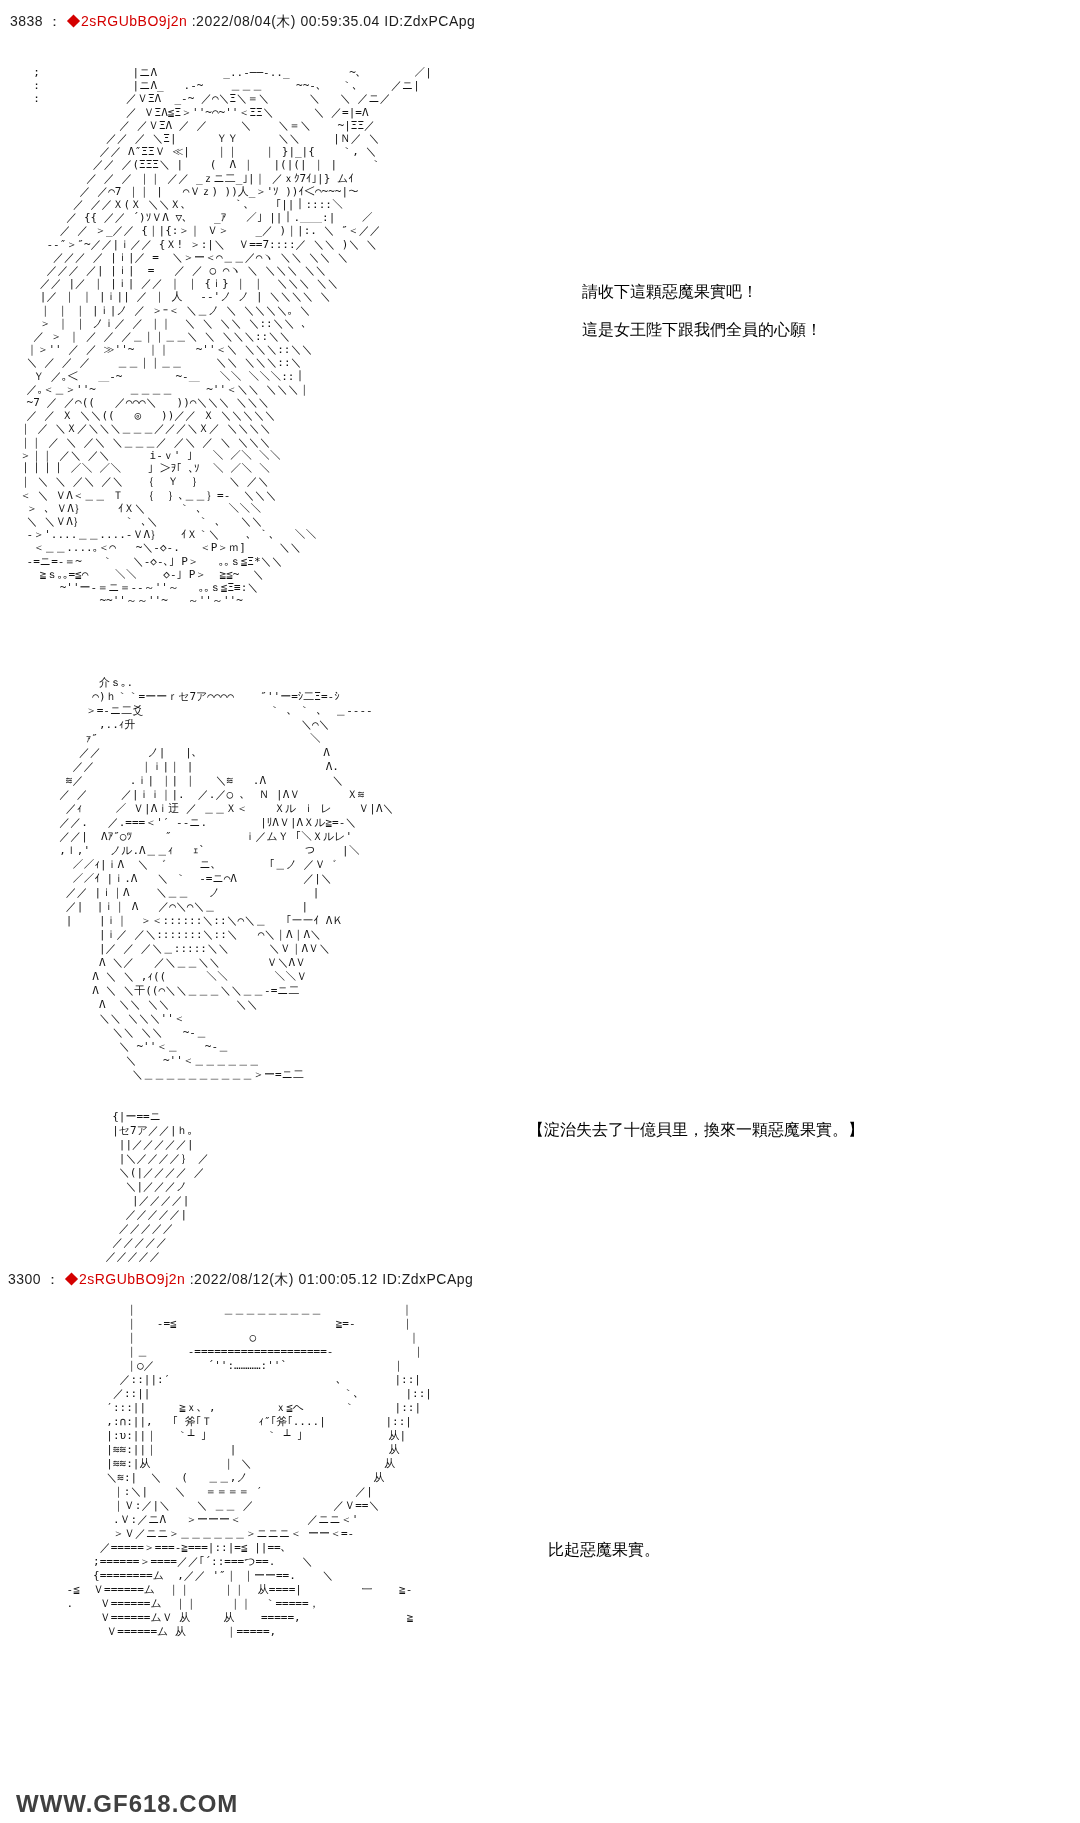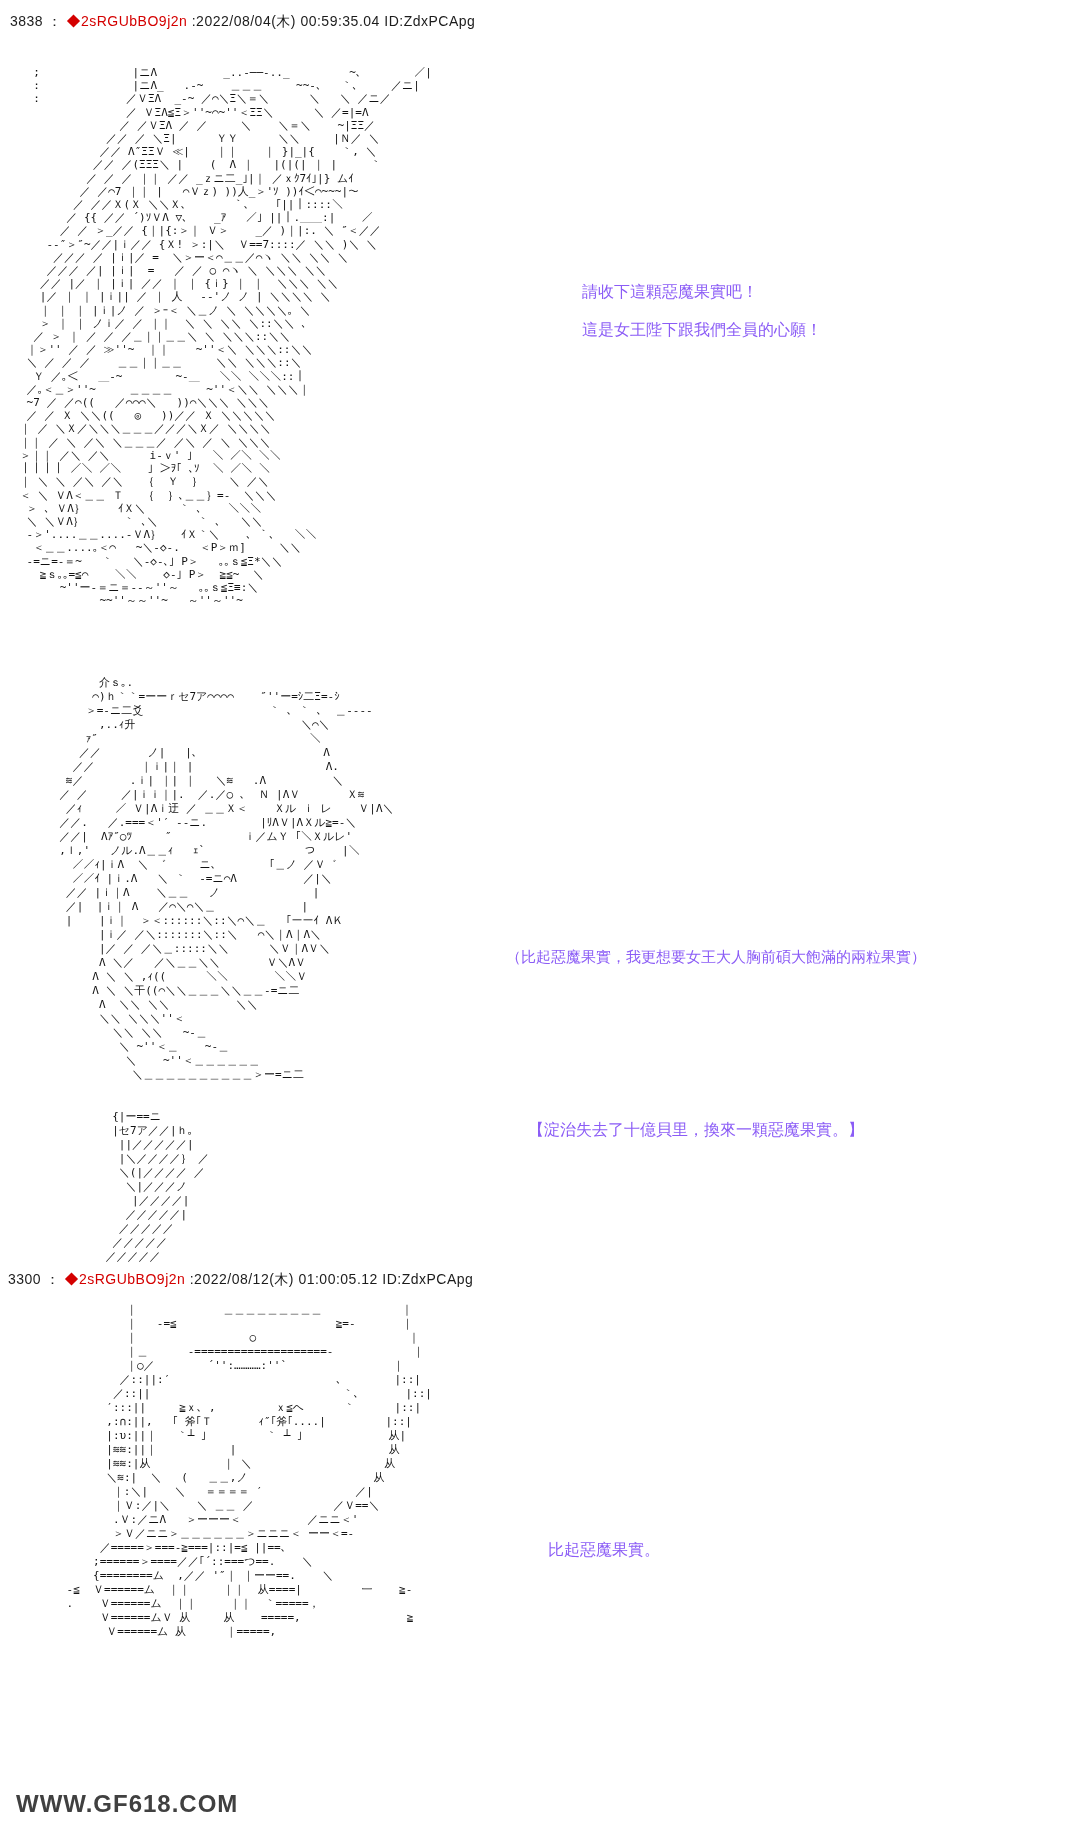--- a/index.html
+++ b/index.html
@@ -2,21 +2,21 @@
 <html><head>
 <meta charset="utf-8">
 <style>
   html,body{margin:0;padding:0;background:#ffffff;}
   .page{position:relative;width:1080px;height:1823px;background:#ffffff;overflow:hidden;
         font-family:"Liberation Sans",sans-serif;color:#1c1c1c;text-decoration:underline;}
   .post-header{position:absolute;font-size:14px;letter-spacing:0.5px;color:#1c1c1c;white-space:nowrap;}
   .post-header .trip{color:#d40000;}
   .aa{position:absolute;margin:0;font-family:"DejaVu Sans Mono",monospace;
       font-size:11px;line-height:13.5px;color:#111;white-space:pre;letter-spacing:0;}
-  .dlg{position:absolute;font-size:16px;color:#8b5cf6;white-space:nowrap;}
+  .dlg{position:absolute;font-size:16px;color:#000000;white-space:nowrap;}
   .dlg.small{font-size:15px;}
   .wm-text{position:absolute;left:4px;top:1736px;font-size:46px;font-weight:900;
            letter-spacing:2px;white-space:nowrap;}
   .wm-url{position:absolute;left:16px;top:1790px;font-size:24px;font-weight:700;
           letter-spacing:1px;white-space:nowrap;}
 </style>
 </head>
 <body>
 
 <div class="page">
@@ -109,21 +109,20 @@
            ||／／／／／|
            |＼／／／／｝ ／
            ＼(|／／／／ ／
             ＼|／／／ノ
              |／／／／|
             ／／／／／|
            ／／／／／
           ／／／／／
          ／／／／／</pre>
 
-  <div class="dlg small" style="left:506px;top:948px;">（比起惡魔果實，我更想要女王大人胸前碩大飽滿的兩粒果實）</div>
   <div class="dlg" style="left:528px;top:1120px;">【淀治失去了十億貝里，換來一顆惡魔果實。】</div>
 
   <div class="post-header" style="left:8px;top:1271px;">
     <span>3300</span>
     <span>：</span>
     <span class="trip" style="color: rgb(212, 0, 0);">◆2sRGUbBO9j2n</span>
     <span>:2022/08/12(木) 01:00:05.12 ID:ZdxPCApg</span>
   </div>
 
   <pre class="aa" style="left:60px;top:1303px;line-height:14px;">          ｜             ＿＿＿＿＿＿＿＿＿            ｜

